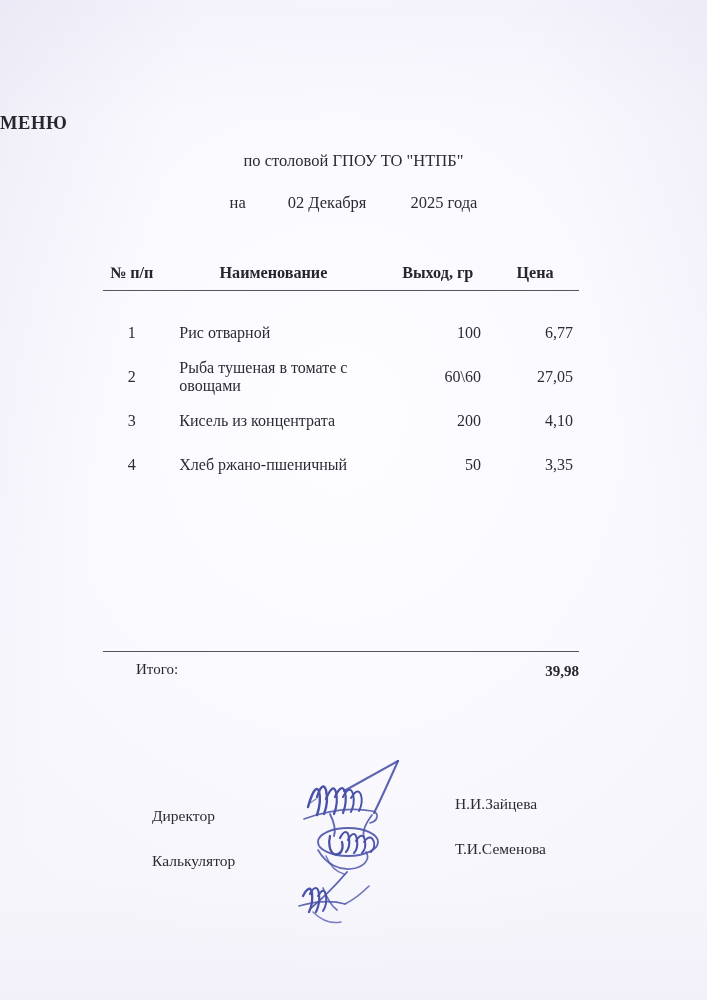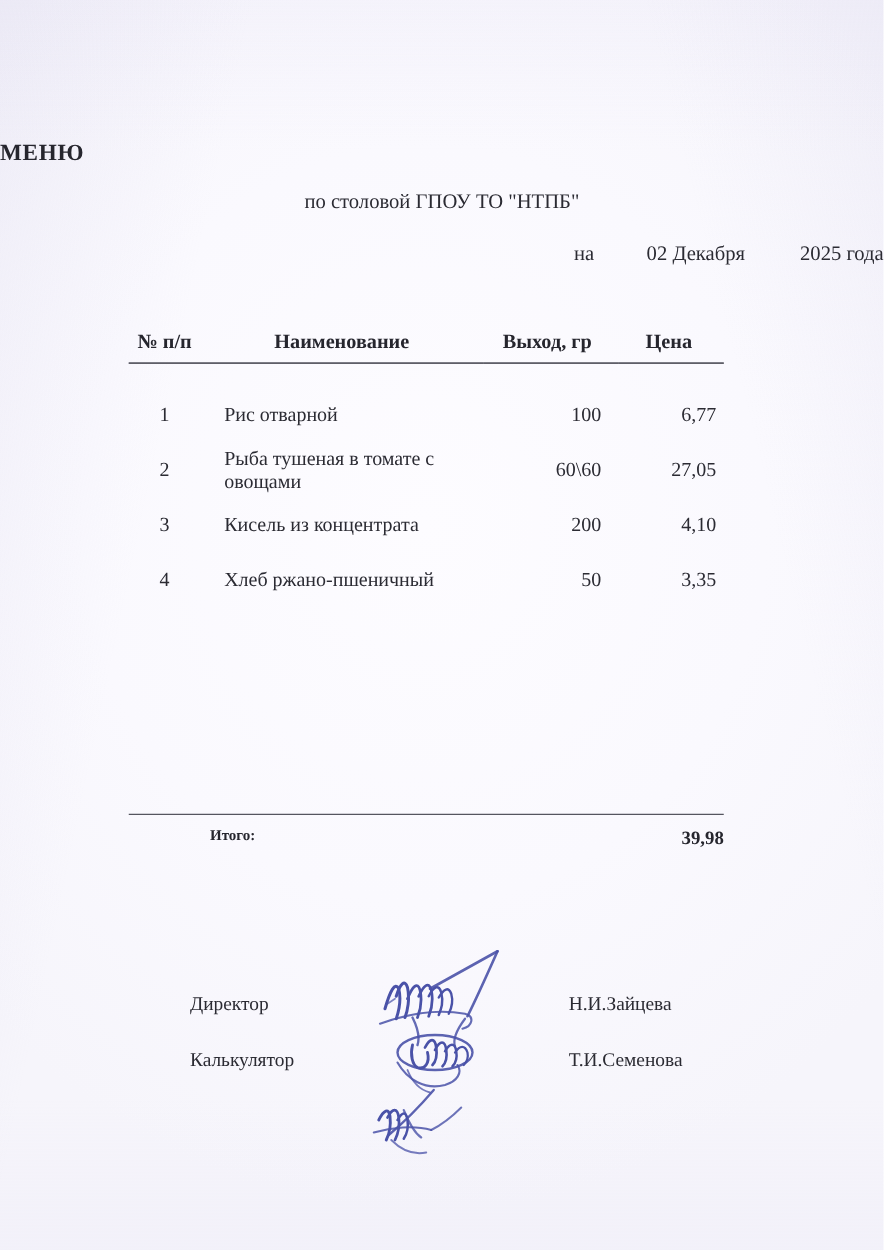--- a/index.html
+++ b/index.html
@@ -51,21 +51,21 @@
     width: 707px;
     text-align: center;
     font-size: 16.5px;
     color: #2b2b33;
   }
   .doc-dateline {
     position: absolute;
     left: 0;
     top: 193px;
     width: 707px;
-    text-align: right;
+    text-align: center;
     font-size: 16.5px;
     color: #2b2b33;
   }
   .doc-dateline .dl-prefix { margin-right: 42px; }
   .doc-dateline .dl-date   { margin-right: 44px; }
 
   
   .menu-table {
     position: absolute;
     left: 103px;
@@ -108,24 +108,24 @@
   .total-rule {
     position: absolute;
     left: 103px;
     top: 651px;
     width: 476px;
     height: 0;
     border-top: 1.7px solid #55555f;
   }
   .total-label {
     position: absolute;
-    left: 168px;
+    left: 136px;
     top: 661px;
-    font-size: 12px;
-    font-weight: bold;
+    font-size: 15px;
+    font-weight: normal;
     color: #26262e;
   }
   .total-value {
     position: absolute;
     left: 455px;
     top: 663px;
     width: 124px;
     text-align: right;
     font-size: 15px;
     font-weight: bold;
@@ -141,21 +141,21 @@
   }
   .sign-row {
     position: relative;
     height: 45px;
     font-size: 15.5px;
     color: #2b2b33;
   }
   .sign-role {
     position: absolute;
     left: 0;
-    top: 0;
+    top: 12px;
     text-align: right;
   }
   .sign-person {
     position: absolute;
     left: 303px;
     top: 0;
     white-space: nowrap;
   }
   .sign-ink {
     position: absolute;

